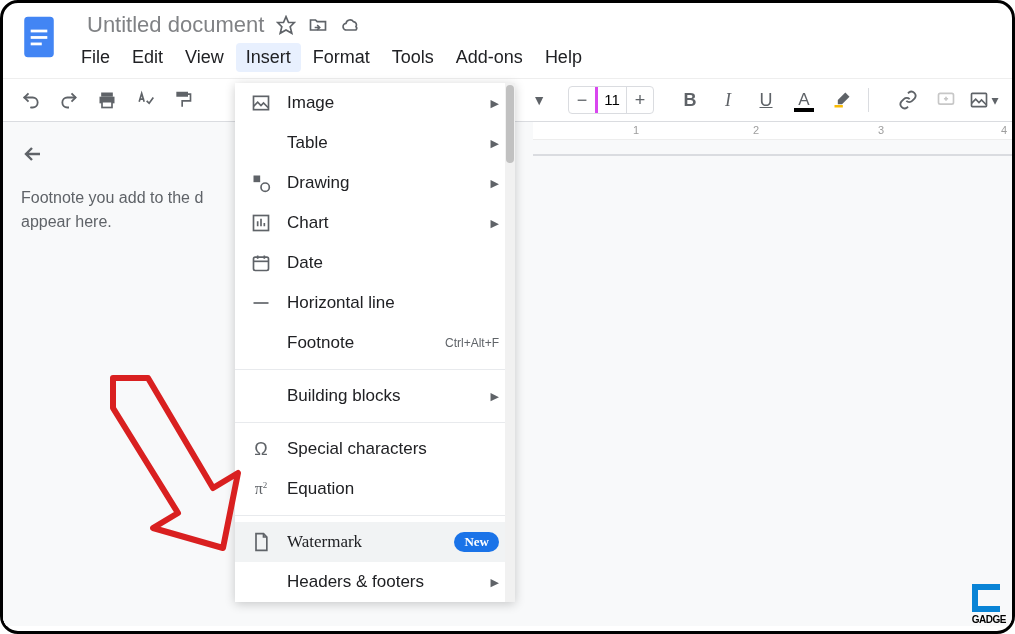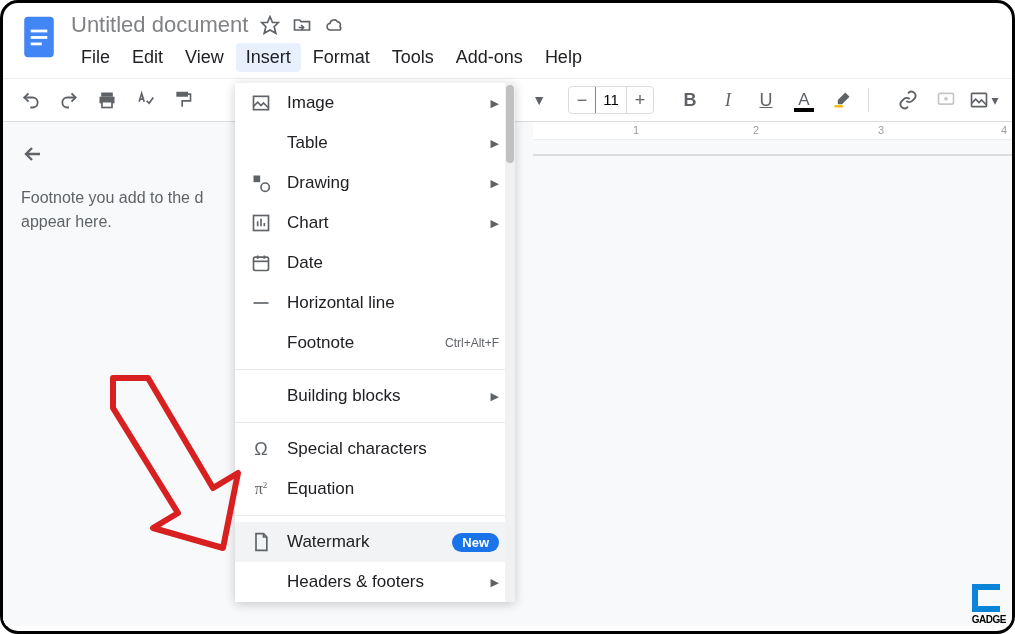--- a/index.html
+++ b/index.html
@@ -26,20 +26,21 @@
     display: flex;
     align-items: center;
     justify-content: center;
   }
   .docs-logo svg { width: 38px; height: 48px; }
   .title-row {
     display: flex;
     align-items: center;
     gap: 12px;
     height: 28px;
+    margin-left: 16px;
   }
   .doc-title {
     font-size: 22px;
     color: #808285;
   }
   .title-icon {
     color: #5f6368;
     cursor: pointer;
     display: inline-flex;
   }
@@ -99,21 +100,21 @@
     align-items: center;
     justify-content: center;
     cursor: pointer;
     color: #5f6368;
     font-size: 18px;
   }
   .fs-val {
     width: 32px;
     text-align: center;
     font-size: 15px;
-    border-left: 1px solid #d946ef;
+    border-left: 3px solid #d946ef;
     border-right: 1px solid #dadce0;
     height: 26px;
     line-height: 26px;
   }
   .text-color-btn {
     position: relative;
     width: 32px;
   }
   .text-color-underline {
     position: absolute;
@@ -209,21 +210,21 @@
   .dd-item {
     display: flex;
     align-items: center;
     height: 40px;
     padding: 0 16px 0 14px;
     cursor: pointer;
     font-size: 17px;
     color: #202124;
     position: relative;
   }
-  .dd-item.highlighted { background: #f1f3f4; }
+  .dd-item.highlighted { background: #f1f3f4; font-family: Liberation Serif, serif; }
   .dd-icon {
     width: 24px;
     height: 24px;
     margin-right: 14px;
     display: flex;
     align-items: center;
     justify-content: center;
     color: #5f6368;
     flex-shrink: 0;
   }

